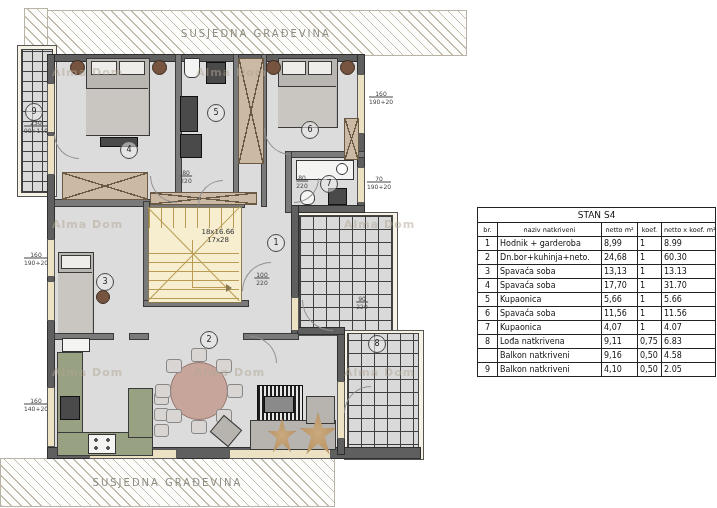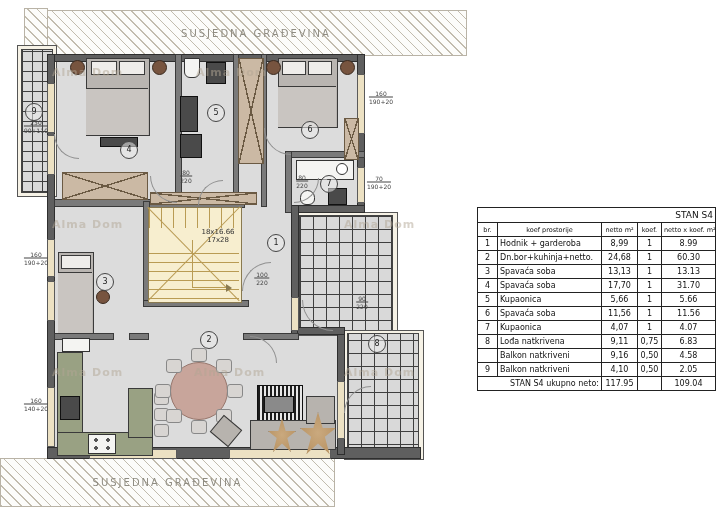--- a/index.html
+++ b/index.html
@@ -49,25 +49,25 @@
   
   .marker{position:absolute;width:16px;height:16px;border:1px solid #444;border-radius:50%;
           background:rgba(235,235,235,.55);font-size:8px;line-height:16px;text-align:center;color:#222;}
   .dim{position:absolute;transform:translate(-50%,-50%);font-size:6px;line-height:7px;color:#444;text-align:center;white-space:nowrap;}
   .dim .d1{border-bottom:1px solid #444;padding:0 2px;}
   .wm{position:absolute;font-size:11px;font-weight:700;letter-spacing:1px;color:rgba(178,166,148,.5);}
   
   #apt-table{position:absolute;left:477px;top:207px;width:238px;border-collapse:collapse;background:#fff;
              font-size:8px;color:#111;table-layout:fixed;}
   #apt-table td,#apt-table th{border:1px solid #222;padding:0 2px;height:13px;overflow:hidden;white-space:nowrap;}
-  #apt-table .title-cell{font-size:9px;text-align:right;height:14px;}
+  #apt-table .title-cell{font-size:9px;text-align:center;height:14px;}
   #apt-table th{font-size:6.5px;font-weight:normal;text-align:center;}
   .c-br{text-align:center;width:20px;}
   .c-name{text-align:left;width:104px;}
-  .c-num{text-align:center;}
+  .c-num{text-align:left;}
   .col-netto{width:36px;} .col-koef{width:24px;} .col-res{width:54px;}
   tr.summary .sum-label{text-align:right;}
 </style>
 </head>
 <body>
 
 <div id="page">
   <div class="abs" id="plan" style="left:0;top:0;width:717px;height:508px;">
 
     <div class="abs hatch" style="left:45px;top:10px;width:420px;height:44px;">
@@ -270,37 +270,37 @@
         <col class="col-netto">
         <col class="col-koef">
         <col class="col-res">
     </colgroup>
     <thead>
       <tr>
         <td class="title-cell" colspan="5">STAN S4</td>
       </tr>
       <tr>
         <th>br.</th>
-        <th>koef prostorije</th>
+        <th>naziv natkriveni</th>
         <th>netto m²</th>
         <th>koef.</th>
         <th>netto x koef. m²</th>
       </tr>
     </thead>
     <tbody>
         <tr class="data">
           <td class="c-br">1</td>
           <td class="c-name">Hodnik + garderoba</td>
           <td class="c-num">8,99</td>
           <td class="c-num">1</td>
           <td class="c-num">8.99</td>
         </tr>
         <tr class="data">
           <td class="c-br">2</td>
-          <td class="c-name">Dn.bor+kuhinja+netto.</td>
+          <td class="c-name">Dn.bor+kuhinja+neto.</td>
           <td class="c-num">24,68</td>
           <td class="c-num">1</td>
           <td class="c-num">60.30</td>
         </tr>
         <tr class="data">
           <td class="c-br">3</td>
           <td class="c-name">Spavaća soba</td>
           <td class="c-num">13,13</td>
           <td class="c-num">1</td>
           <td class="c-num">13.13</td>
@@ -347,21 +347,15 @@
           <td class="c-num">0,50</td>
           <td class="c-num">4.58</td>
         </tr>
         <tr class="data">
           <td class="c-br">9</td>
           <td class="c-name">Balkon natkriveni</td>
           <td class="c-num">4,10</td>
           <td class="c-num">0,50</td>
           <td class="c-num">2.05</td>
         </tr>
-        <tr class="summary">
-          <td colspan="2" class="c-name sum-label">STAN S4 ukupno neto:</td>
-          <td class="c-num">117.95</td>
-          <td class="c-num"></td>
-          <td class="c-num">109.04</td>
-        </tr>
       </tbody>
   </table>
 </div>
 
 </body></html>

